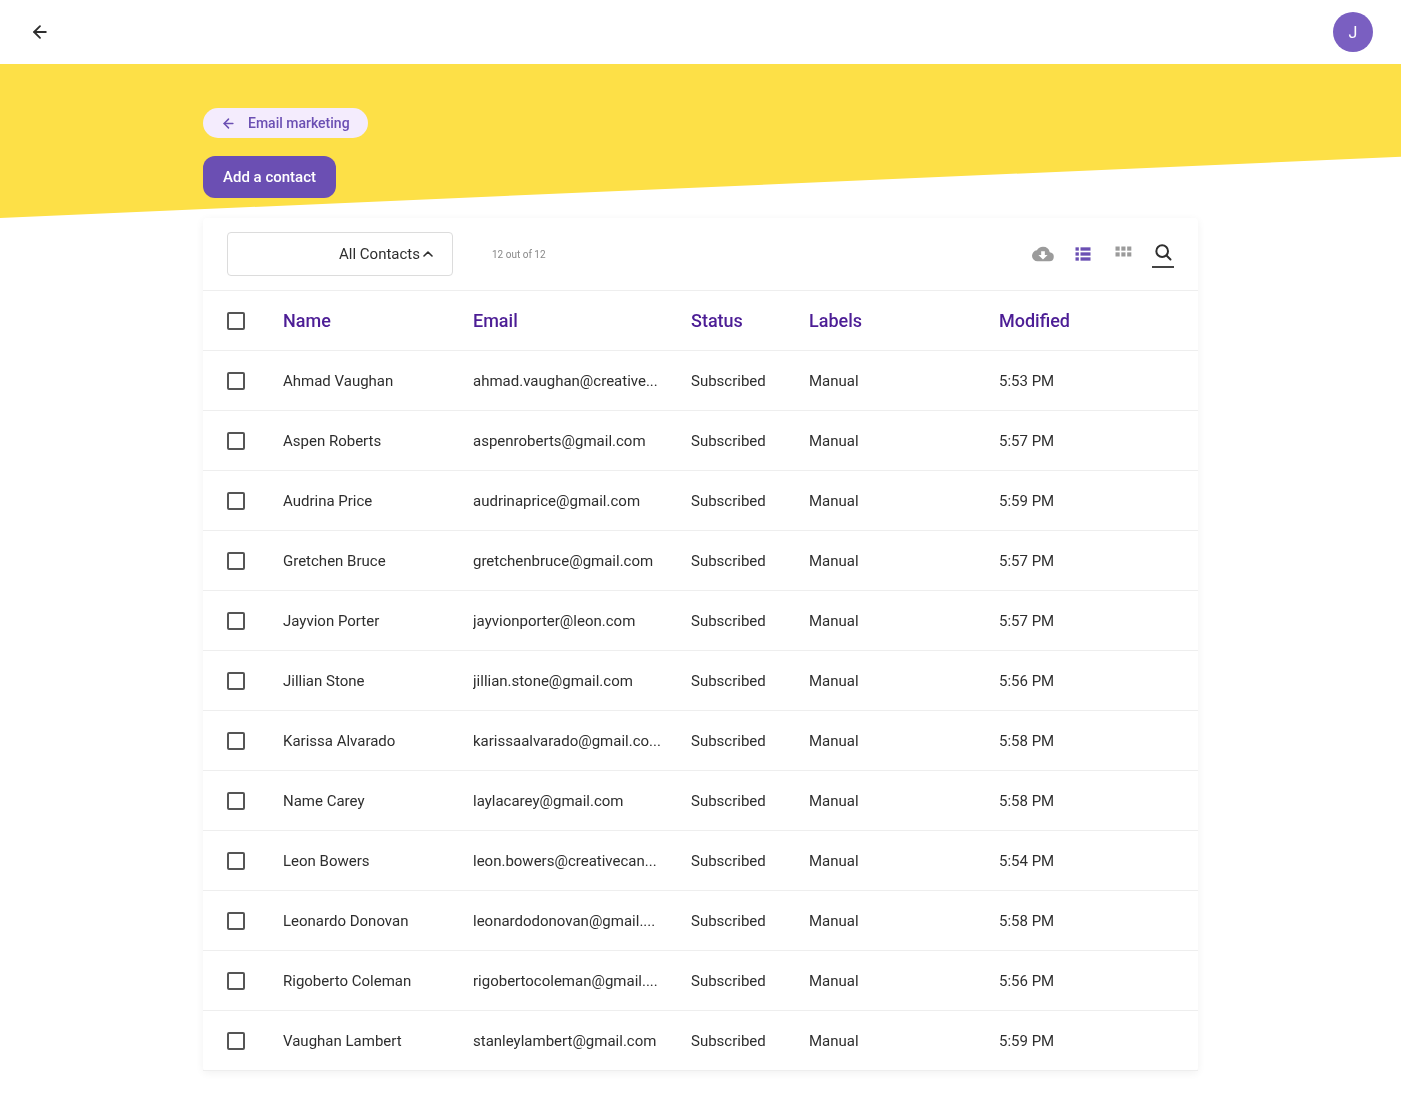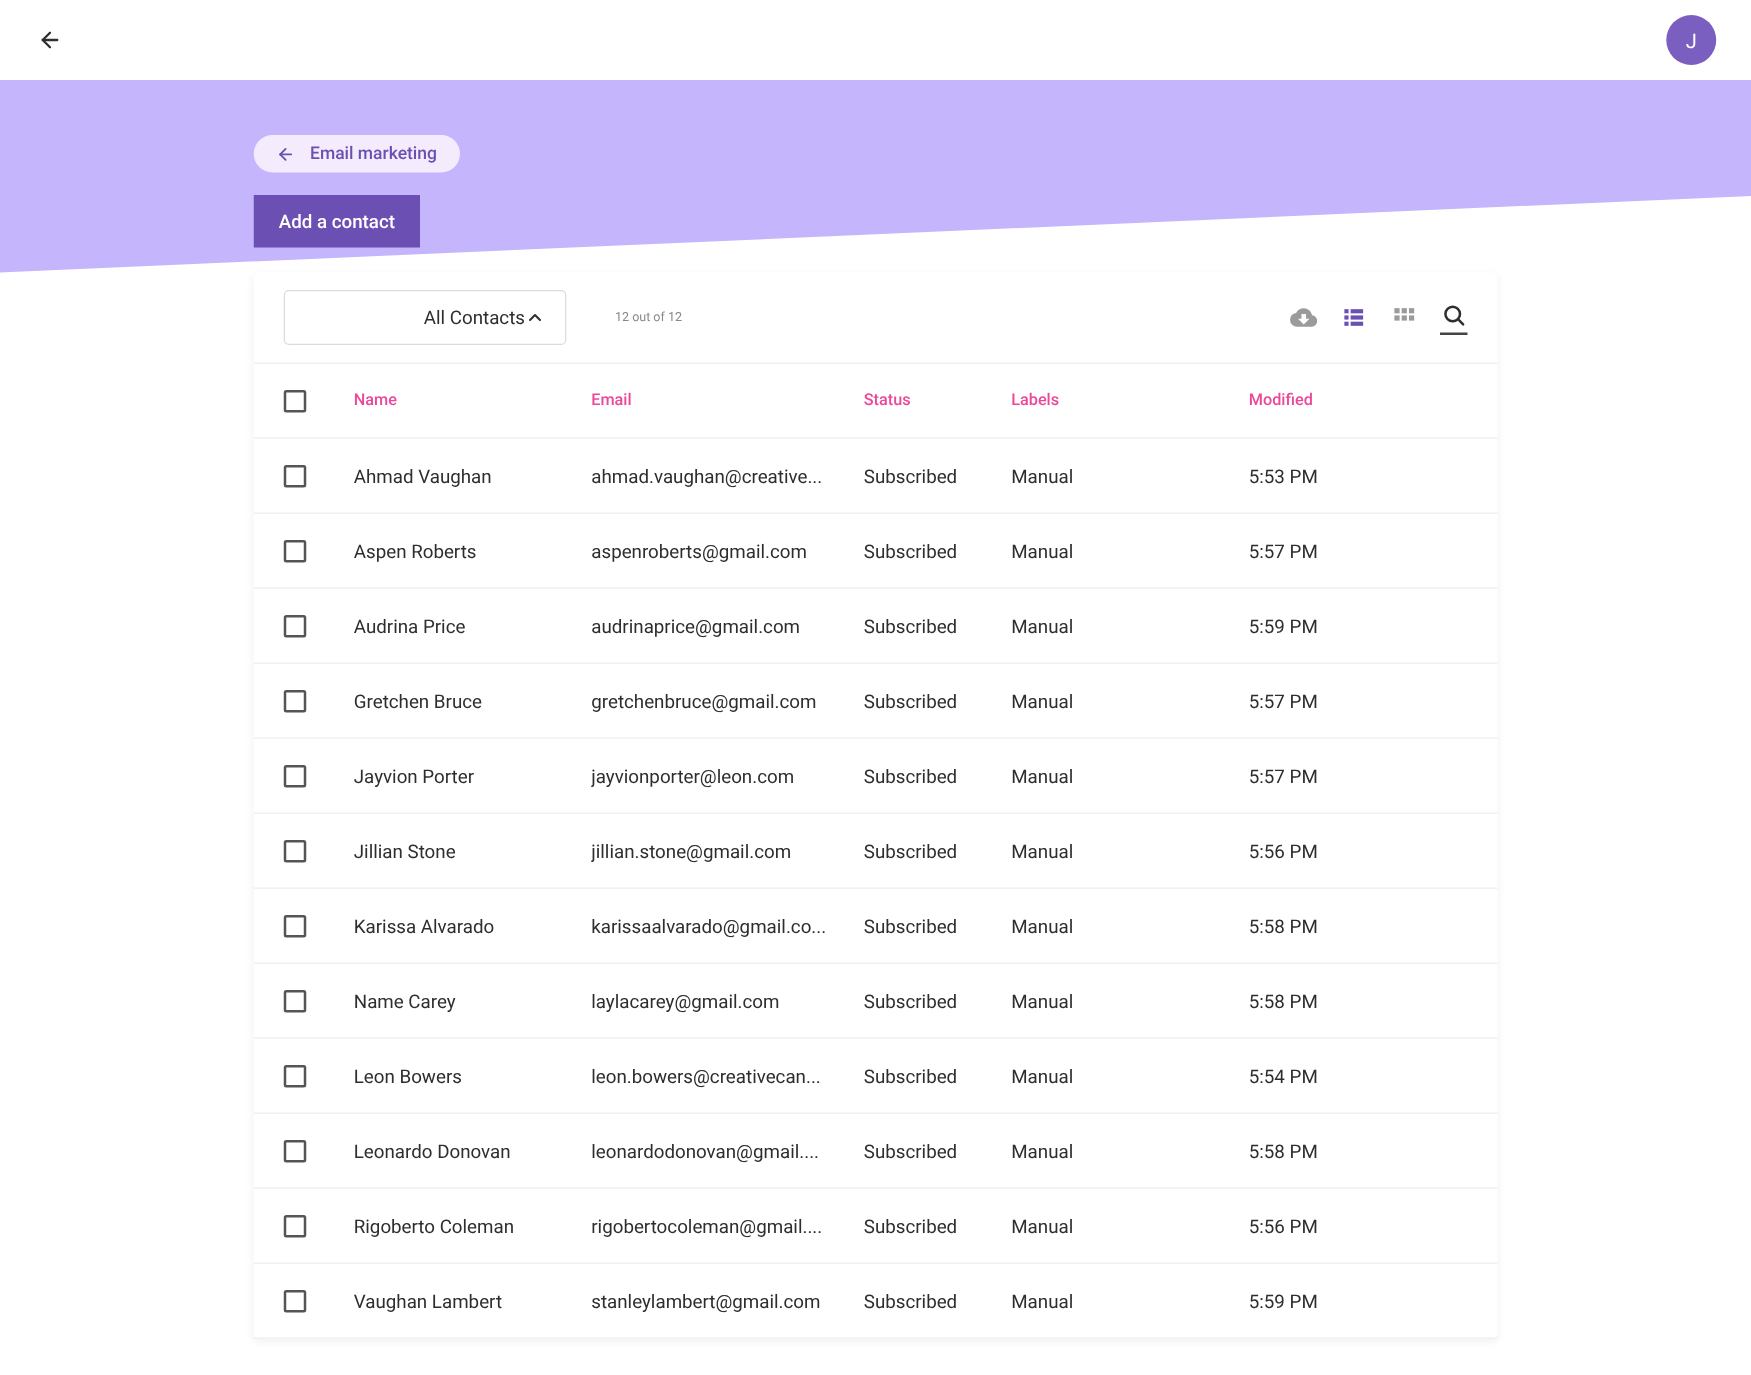--- a/index.html
+++ b/index.html
@@ -1,41 +1,41 @@
 <!DOCTYPE html>
 <html><head>
 <meta charset="utf-8">
 <style>
 *{margin:0;padding:0;box-sizing:border-box;font-family:-apple-system,BlinkMacSystemFont,"Segoe UI",Roboto,Arial,sans-serif}
 body{background:#fff;color:#2e2e2e;width:1401px;height:1100px;overflow:hidden}
 .topbar{height:64px;display:flex;align-items:center;justify-content:space-between;padding:0 28px;background:#fff}
 .back-arrow{width:24px;height:24px;display:flex;align-items:center;justify-content:center;cursor:pointer}
 .avatar{width:40px;height:40px;border-radius:50%;background:#7a5fc1;color:#fff;display:flex;align-items:center;justify-content:center;font-size:16px}
-.hero-bg{position:relative;background:#c4b5fd;padding-bottom:0}
+.hero-bg{position:relative;background:#fde047;padding-bottom:0}
 .hero-bg::after{content:"";position:absolute;left:0;right:0;bottom:-80px;height:120px;background:#fff;transform:skewY(-2.5deg);transform-origin:0 0;z-index:0}
 .container{max-width:995px;margin:0 auto;position:relative;z-index:1}
 .breadcrumb{display:inline-flex;align-items:center;gap:12px;background:#f4ecfd;border-radius:20px;padding:7px 18px;margin-top:44px;cursor:pointer}
 .breadcrumb .arrow{color:#6b4fb3}
 .breadcrumb span.label{color:#6b4fb3;font-size:14px;font-weight:500}
 .page-header{display:flex;align-items:flex-start;justify-content:space-between;margin-top:14px;padding-bottom:60px}
 .page-header h1{font-size:30px;font-weight:700;color:#2e2e2e;margin-bottom:10px}
 .page-header p{font-size:15px;color:#595959;max-width:820px;line-height:1.45}
-.add-btn{background:#6b4fb3;color:#fff;border:none;border-radius:0;padding:12px 20px;font-size:15px;font-weight:500;cursor:pointer;white-space:nowrap;margin-top:4px}
+.add-btn{background:#6b4fb3;color:#fff;border:none;border-radius:12px;padding:12px 20px;font-size:15px;font-weight:500;cursor:pointer;white-space:nowrap;margin-top:4px}
 .card{background:#fff;border-radius:4px;box-shadow:0 2px 8px rgba(0,0,0,0.06);margin-top:-40px;position:relative;z-index:2}
 .toolbar{display:flex;align-items:center;padding:14px 24px;border-bottom:1px solid #eee}
 .filter-select{display:flex;align-items:center;justify-content:flex-end;border:1px solid #dcdcdc;border-radius:4px;padding:12px 16px;width:226px;cursor:pointer;font-size:15px;color:#2e2e2e}
 .count{margin-left:39px;color:#888;font-size:10px}
 .toolbar-spacer{flex:1}
 .tool-icons{display:flex;gap:18px;align-items:center}
 .tool-icons .ico{width:22px;height:22px;display:flex;align-items:center;justify-content:center;cursor:pointer;color:#888}
 .tool-icons .ico.active{color:#6b4fb3}
 .tool-icons .search-wrap{padding-bottom:3px;border-bottom:2px solid #444}
 .tool-icons .search-wrap .ico{color:#2e2e2e}
 .table-head,.row{display:flex;align-items:center;padding:0 24px;height:60px;border-bottom:1px solid #eee}
-.table-head{color:#ec4899;font-size:13px;font-weight:500}
+.table-head{color:#4c1d95;font-size:18px;font-weight:500}
 .row{font-size:15px;color:#2e2e2e}
 .col-check{width:56px;display:flex;align-items:center}
 .col-name{width:190px}
 .col-email{width:218px;overflow:hidden;text-overflow:ellipsis;white-space:nowrap}
 .col-status{width:118px}
 .col-labels{width:190px}
 .col-modified{flex:1}
 .checkbox{width:18px;height:18px;border:2px solid #555;border-radius:2px;cursor:pointer}
 svg{display:block}
 </style>

